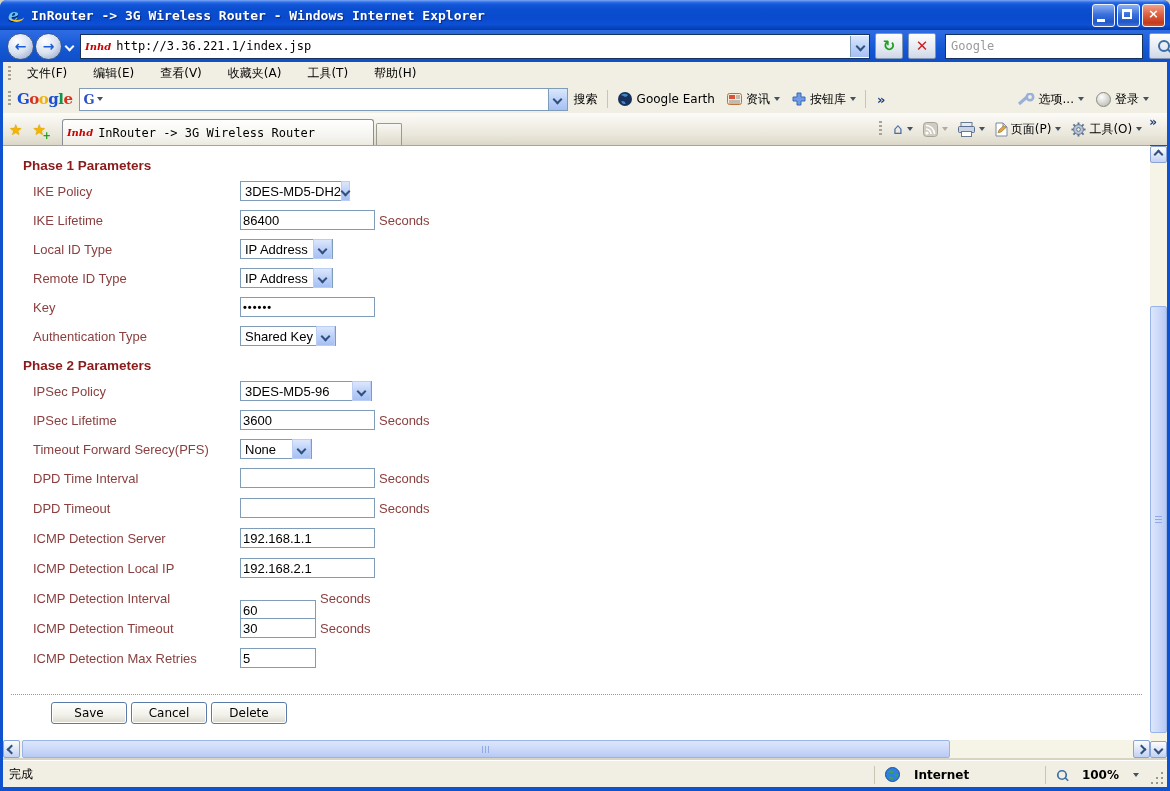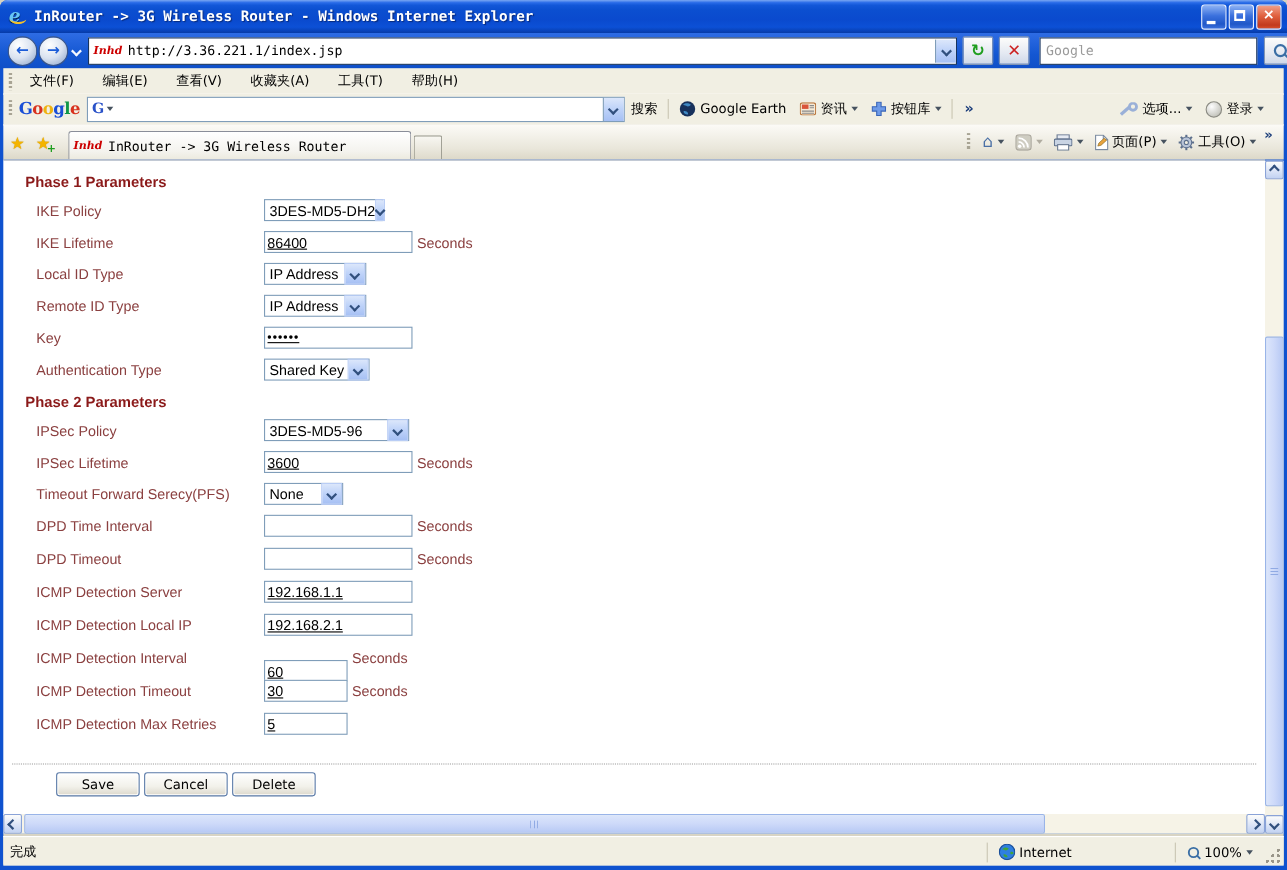--- a/index.html
+++ b/index.html
@@ -79,21 +79,21 @@
   .home-g{color:#4a6fa5;font:15px/15px "DejaVu Sans",sans-serif;}
   .cmd .tri{margin-left:1px;}
   .ovf2{font:bold 12px "DejaVu Sans",sans-serif;color:#1a3c7a;align-self:flex-start;padding:2px 6px 0 2px;}
   
   .content{position:absolute;left:3px;top:145px;width:1147px;height:595px;background:#fff;border-top:1px solid #9aa6b8;overflow:hidden;}
   .sec-h{font:bold 13.5px "Liberation Sans",sans-serif;color:#8b1a1a;margin:12px 0 8px 20px;}
   .frow{display:flex;align-items:center;margin:0 0 9px 30px;height:20px;}
   .frow.sp10{margin-bottom:10px;}
   .flabel{width:207px;flex:none;font:13px "Liberation Sans",sans-serif;color:#8b4040;}
   .fsuffix{font:13px "Liberation Sans",sans-serif;color:#8b4040;margin-left:4px;}
-  .xp-input{height:18px;border:1px solid #7f9db9;font:13px "Liberation Sans",sans-serif;padding:0 2px;color:#000;background:#fff;text-decoration:underline;}
+  .xp-input{height:18px;border:1px solid #7f9db9;font:13px "Liberation Sans",sans-serif;padding:0 2px;color:#000;background:#fff;}
   .xp-input.keyfield{font:bold 11px "Liberation Sans",sans-serif;letter-spacing:1px;}
   .xpsel{height:20px;border:1px solid #7f9db9;background:#fff;display:inline-flex;align-items:center;box-sizing:border-box;}
   .xpsel .sval{font:13px "Liberation Sans",sans-serif;color:#000;padding-left:4px;white-space:nowrap;}
   .xpsel .sbtn{margin-left:auto;width:17px;height:18px;display:flex;align-items:center;justify-content:center;
     border:1px solid #b9cdf5;background:linear-gradient(180deg,#dce7fb,#c0d4f9 45%,#a6c0f4);}
   .dotline{border-top:1px dotted #9a9a9a;margin:26px 8px 0 8px;}
   .btnrow{display:flex;gap:4px;margin:7px 0 0 48px;}
   .xpbtn{min-width:76px;height:22px;border:1px solid #5a7aa8;border-radius:3px;font:12px "DejaVu Sans",sans-serif;color:#000;
     background:linear-gradient(180deg,#ffffff,#f2f1ea 60%,#dcd8cc);box-shadow:inset 0 0 0 1px #fff;}
   
@@ -107,21 +107,21 @@
   .hscroll{position:absolute;left:3px;top:740px;width:1147px;height:18px;background:#f6f3e7;}
   .hthumb{position:absolute;left:19px;top:0;width:928px;height:18px;border:1px solid #99b4e8;border-radius:2px;box-sizing:border-box;
     background:linear-gradient(180deg,#dce6fb,#cdd9f9 50%,#b7c9f4);}
   .hthumb::after{content:"";position:absolute;top:5px;left:50%;width:7px;height:7px;margin-left:-4px;
     background:repeating-linear-gradient(90deg,#90aae4 0 1px,transparent 1px 3px);}
   
   .statusbar{position:absolute;left:3px;top:760px;width:1164px;height:27px;background:#f1efe3;border-top:1px solid #fff;
     box-shadow:0 -2px 0 #d8d4c4;display:flex;align-items:center;font:12px "DejaVu Sans",sans-serif;}
   .stext{padding-left:6px;color:#000;}
   .ssep{width:1px;height:18px;background:#c9c5b2;flex:none;}
-  .spanel{display:flex;align-items:center;gap:4px;padding:0 10px;flex:none;}
+  .spanel{display:flex;align-items:center;gap:14px;padding:0 10px;flex:none;font-weight:bold;}
   .gripcorner{width:16px;height:16px;margin:6px 2px 0 0;flex:none;
     background:
       radial-gradient(circle 1.5px at 13px 13px,#9a968a 95%,transparent),
       radial-gradient(circle 1.5px at 13px 8px,#9a968a 95%,transparent),
       radial-gradient(circle 1.5px at 8px 13px,#9a968a 95%,transparent),
       radial-gradient(circle 1.5px at 13px 3px,#9a968a 95%,transparent),
       radial-gradient(circle 1.5px at 8px 8px,#9a968a 95%,transparent),
       radial-gradient(circle 1.5px at 3px 13px,#9a968a 95%,transparent);}
   .bottomedge{position:absolute;left:0;top:787px;width:1170px;height:4px;background:#0f52cf;}
   svg{display:block;}

